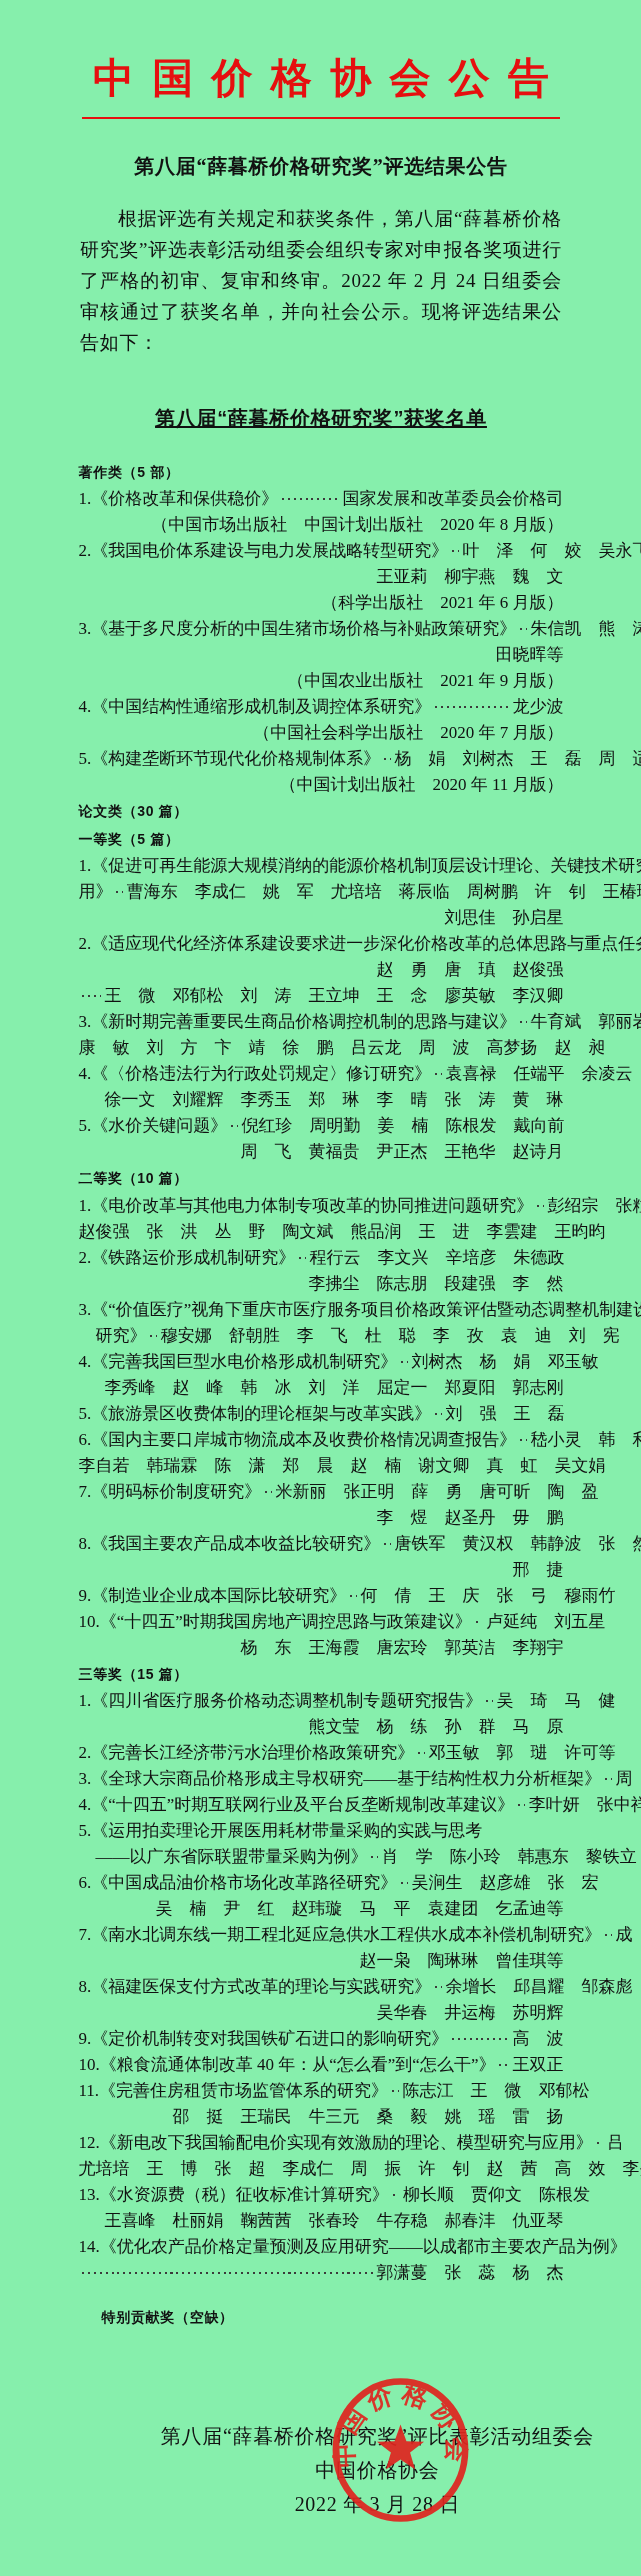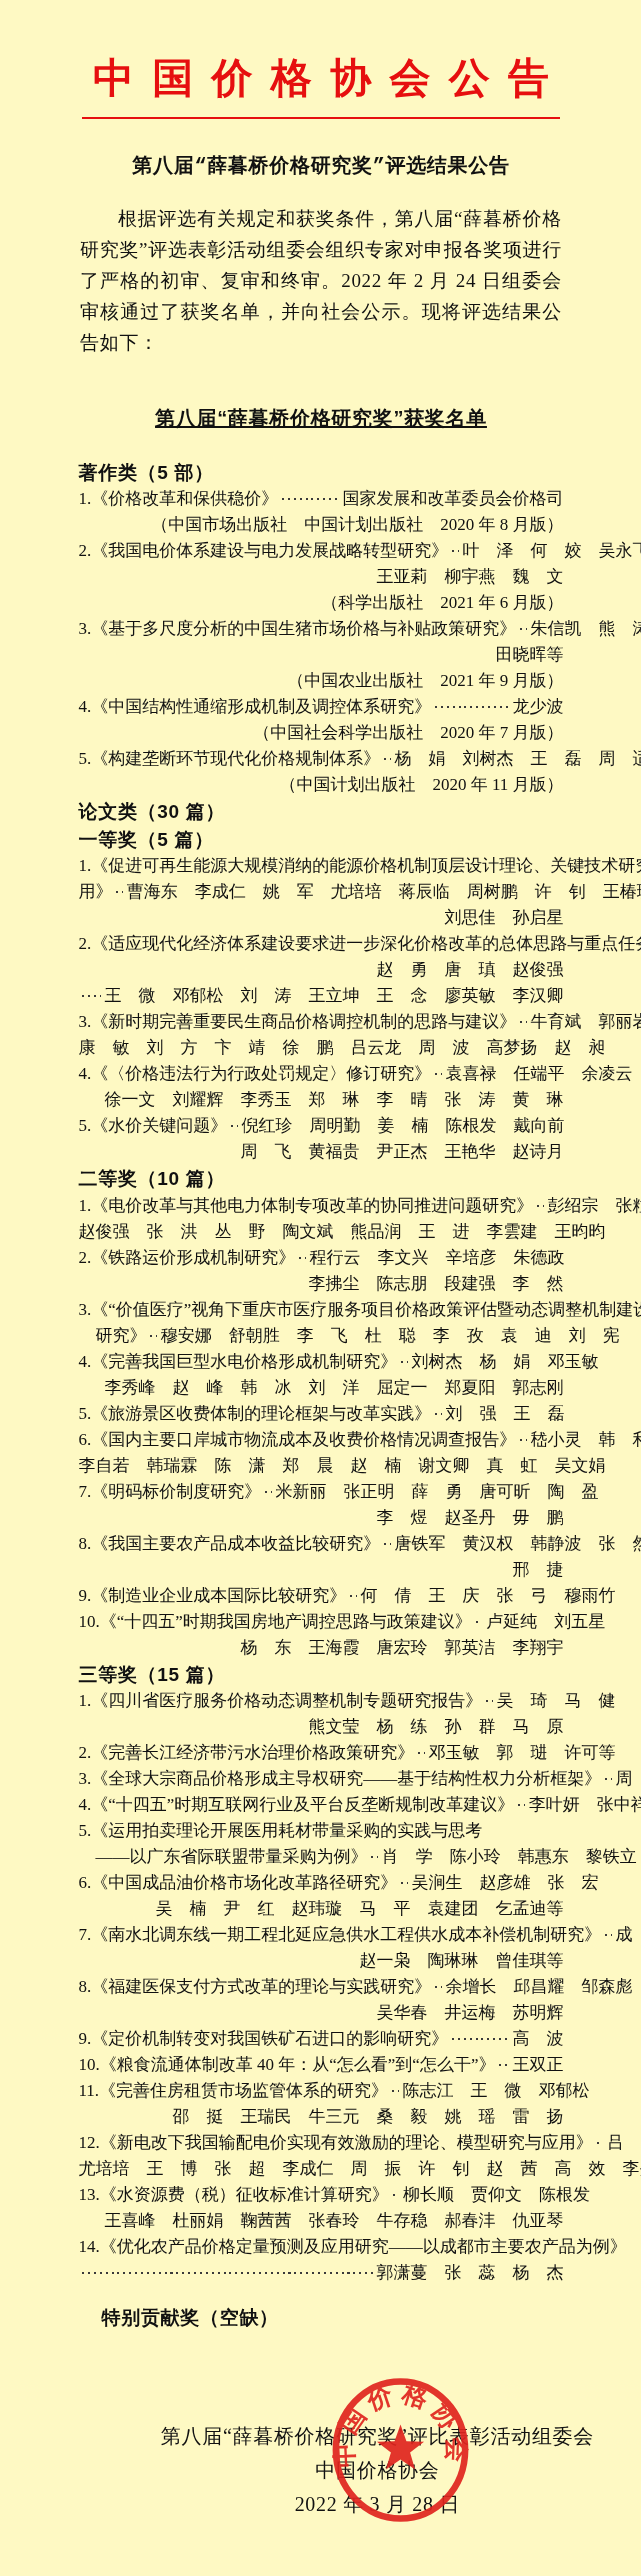--- a/index.html
+++ b/index.html
@@ -1,47 +1,47 @@
 <!DOCTYPE html>
 <html lang="zh" style="font-size:10.5px"><head>
 <meta charset="utf-8">
 <style>
   :root{ --red:#e60f0f; --seal-red:#e0251f; --ink:#111; }
   *{ box-sizing:border-box; }
   html,body{ margin:0; padding:0; background:#fff; }
   .page{
-    position:relative; width:642px; height:2576px; margin:0 auto; background:#fef9c3;
+    position:relative; width:642px; height:2576px; margin:0 auto; background:#86efac;
     font-family:"Liberation Serif","DejaVu Serif",serif; color:var(--ink); overflow:hidden;
   }
   
   .masthead-title{
     margin:55px 0 0; text-align:center; color:var(--red);
     font-size:41px; line-height:46px; font-weight:700;
     letter-spacing:18.3px; padding-left:18.3px; white-space:nowrap;
   }
   .issue{ margin-top:13px; text-align:center; font-size:14.4px; line-height:19.6px; letter-spacing:2px; }
   .red-rule{ width:478px; margin:15.7px auto 0; border:0; border-top:2px solid var(--red); }
   
   .doc-title{
     margin:33px 0 12px; text-align:center; font-size:20px; line-height:29px; font-weight:700;
-    font-family:Liberation Mono, monospace; letter-spacing:0.7px;
+    font-family:Liberation Serif, serif; letter-spacing:0.7px;
   }
   .para{
     width:482px; margin:22px auto 0; font-size:19px; line-height:31px;
     text-align:justify; text-indent:2em; letter-spacing:0.7px;
   }
   .list-title{
     margin:46px 0 0; text-align:center; font-size:20px; line-height:29px; font-weight:700;
     font-family:"Liberation Sans","DejaVu Sans",sans-serif; letter-spacing:0.7px;text-decoration:underline;
   }
   
   .groups{ width:485px; margin:26px auto 0; font-size:17px; }
   .group-heading{
     font-family:"Liberation Sans","DejaVu Sans",sans-serif; font-weight:700;
-    font-size:19px; line-height:27.5px; letter-spacing:0.7px;
+    font-size:14px; line-height:27.5px; letter-spacing:0.7px;
   }
   .group:last-child .group-heading{ margin-top:18.3px;margin-left:23px; }
   .line{ line-height:26px; white-space:nowrap; }
   .line.flex{ display:flex; align-items:center;text-align:right; }
   .line.right{ text-align:right; }
   .lt,.rt{ white-space:nowrap; }
   .leader{
     flex:1 1 auto; min-width:6.5px; height:2px; margin:0 3.9px; align-self:center;
     background:repeating-linear-gradient(90deg,#3a3a3a 0 2px,transparent 2px 5.9px);
   }

